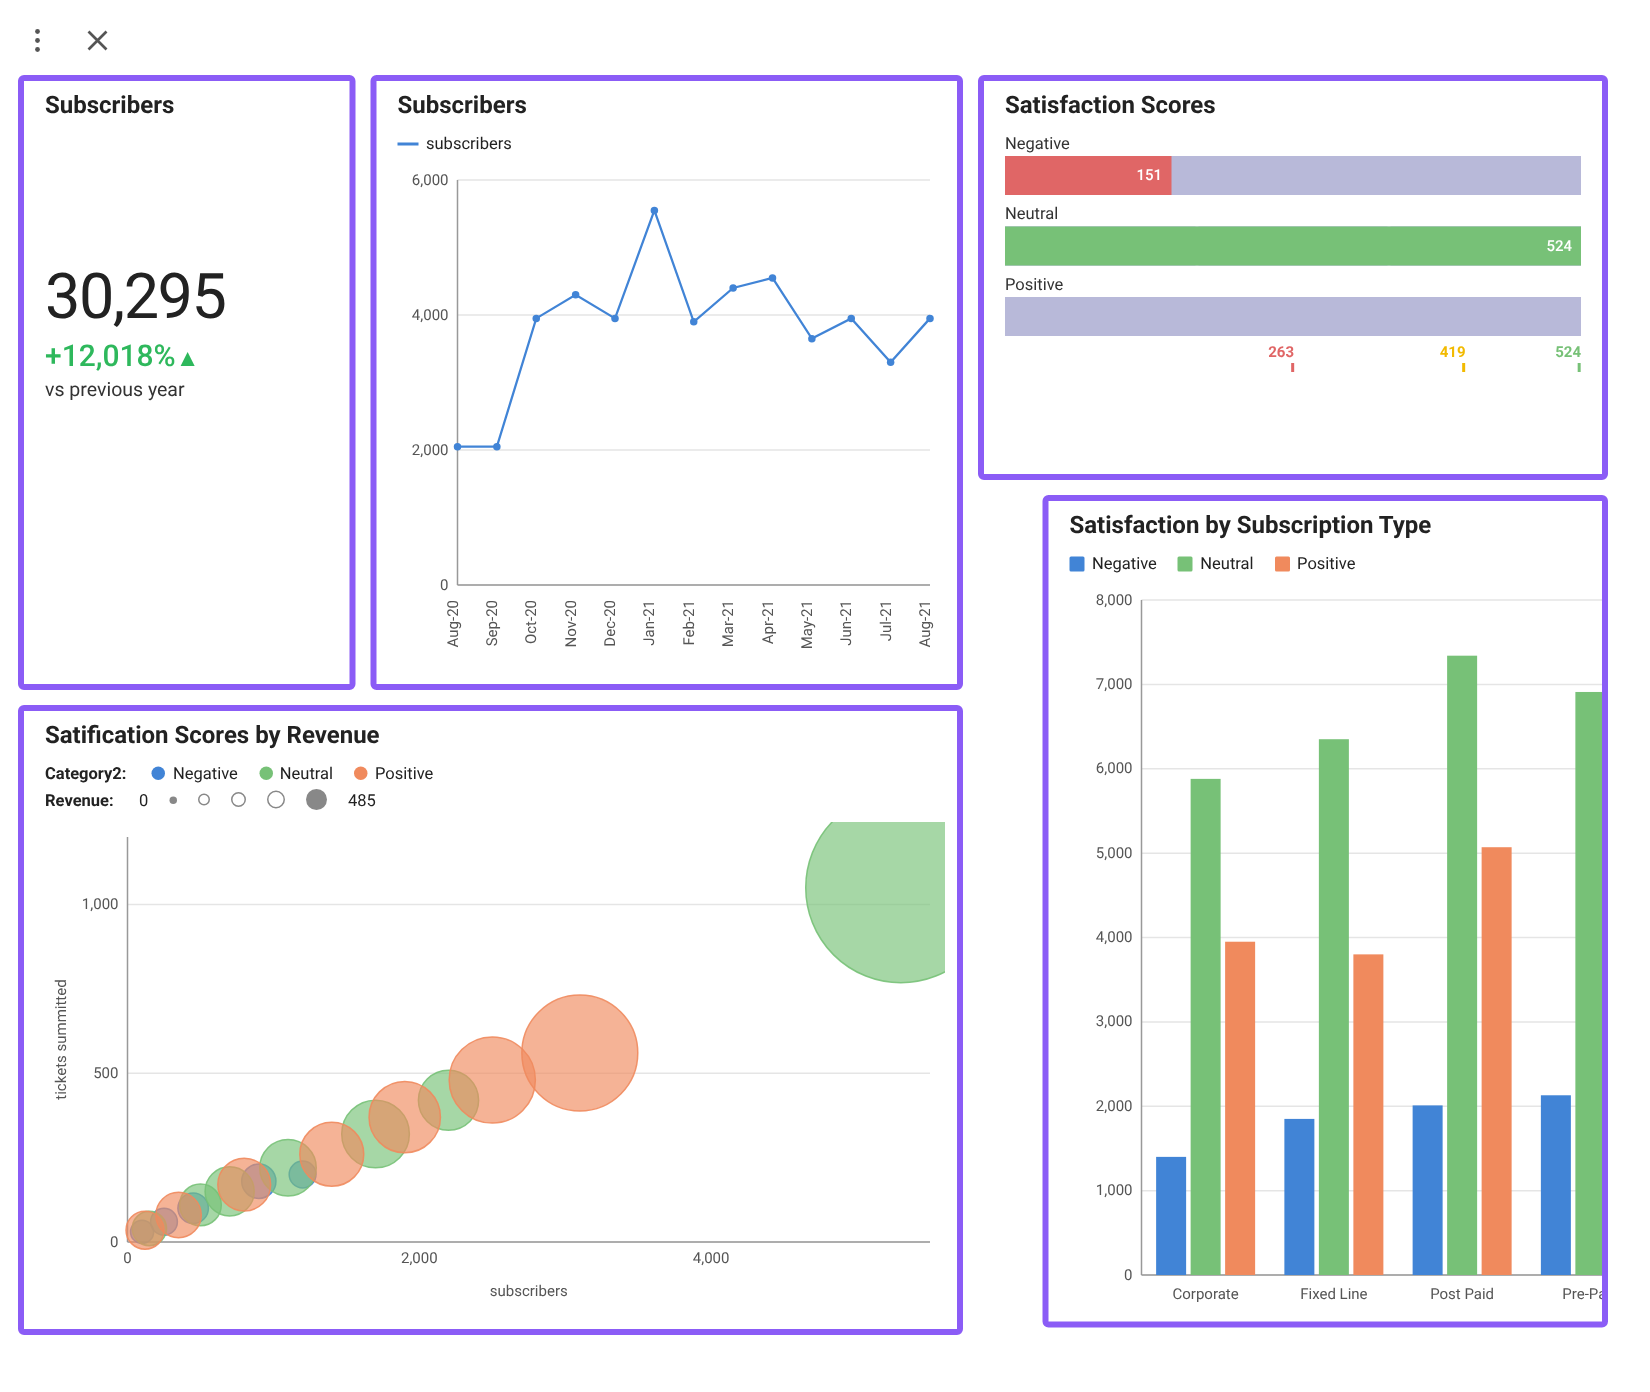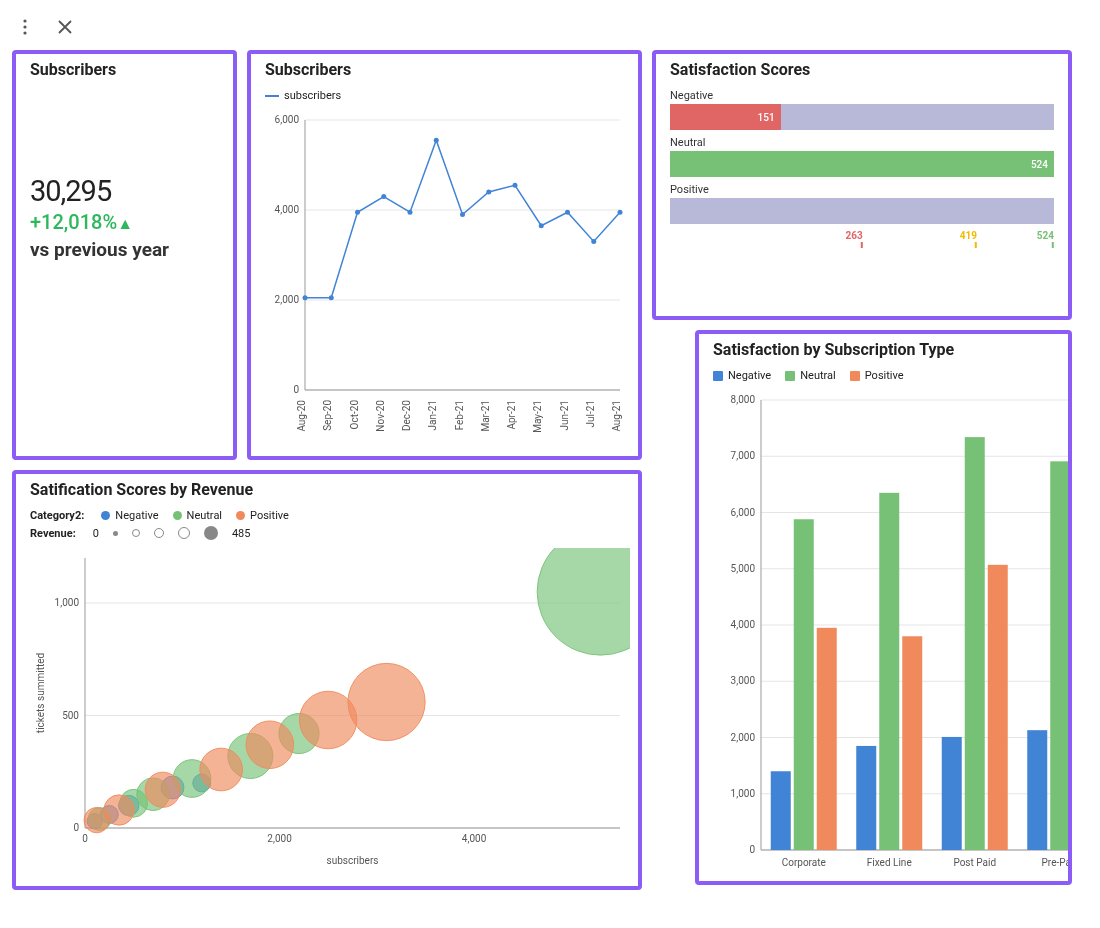--- a/index.html
+++ b/index.html
@@ -11,24 +11,24 @@
 .icon-btn { cursor: pointer; width: 18px; height: 18px; display: flex; align-items: center; justify-content: center; color: #555; }
 .grid { display: grid; grid-template-columns: 225px 395px 420px; grid-template-rows: 410px 420px; gap: 10px; }
 .card { border: 4px solid #8b5cf6; border-radius: 4px; padding: 6px 14px; background: #fff; overflow: hidden; }
 .card h2 { font-size: 16px; font-weight: 700; margin-bottom: 10px; color: #222; }
 .kpi-card { grid-column: 1; grid-row: 1; }
 .line-card { grid-column: 2; grid-row: 1; }
 .bars-card { grid-column: 3; grid-row: 1; height: 270px; }
 .bubble-card { grid-column: 1 / 3; grid-row: 2; }
 .grouped-card { grid-column: 3; grid-row: 1 / 3; margin-top: 280px; height: 555px; margin-left: 43px; }
 
-.kpi-value { font-size: 29px; font-weight: 400; margin-top: 95px; letter-spacing: -1px; }
+.kpi-value { font-size: 42px; font-weight: 400; margin-top: 95px; letter-spacing: -1px; }
 .kpi-change { font-size: 20px; font-weight: 500; color: #2eb85c; margin-top: 2px; }
 .kpi-change .arrow { font-size: 16px; }
-.kpi-sub { font-size: 19px; color: #333; margin-top: 4px; font-weight: bold; }
+.kpi-sub { font-size: 13px; color: #333; margin-top: 4px; }
 
 .legend { display: flex; gap: 14px; align-items: center; font-size: 11px; margin-bottom: 8px; flex-wrap: wrap; }
 .legend-item { display: flex; align-items: center; gap: 5px; }
 .lg-swatch { width: 14px; height: 2px; }
 .lg-sq { width: 10px; height: 10px; border-radius: 1px; }
 .lg-dot { width: 9px; height: 9px; border-radius: 50%; }
 .legend-label-bold { font-weight: 700; margin-right: 3px; }
 
 svg text { font-family: inherit; }
 .axis-label { font-size: 10px; fill: #555; }

